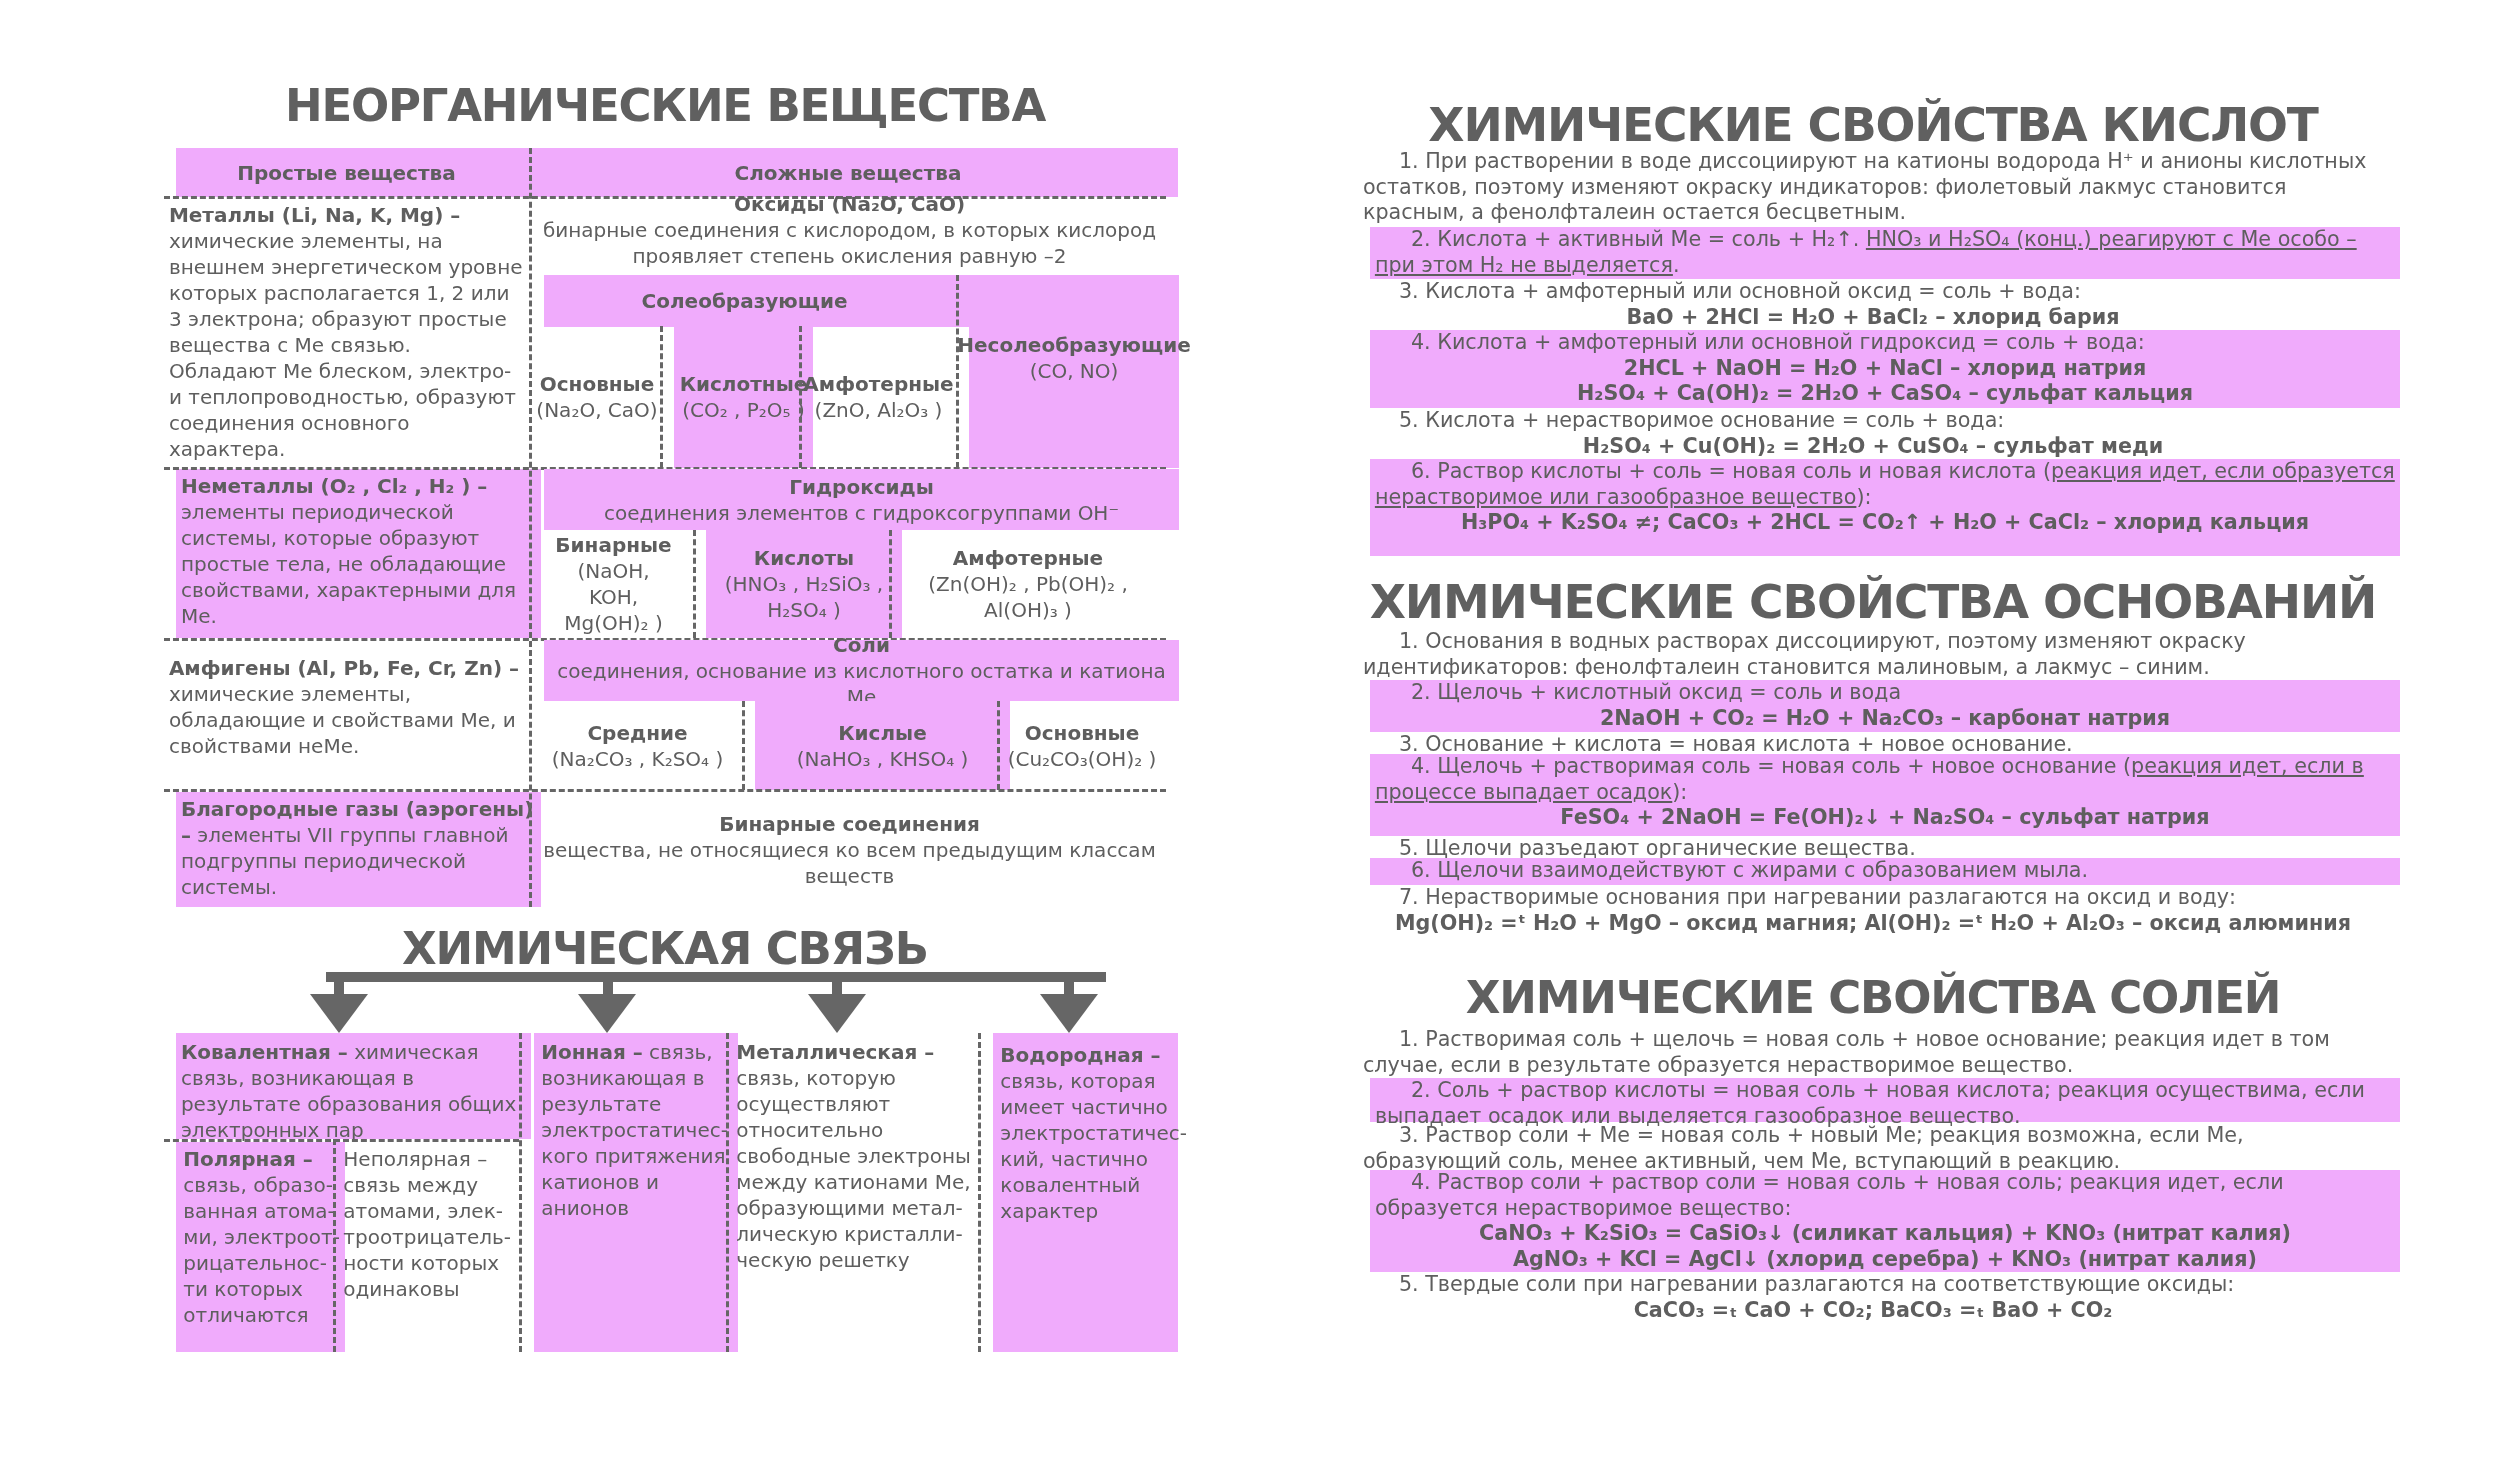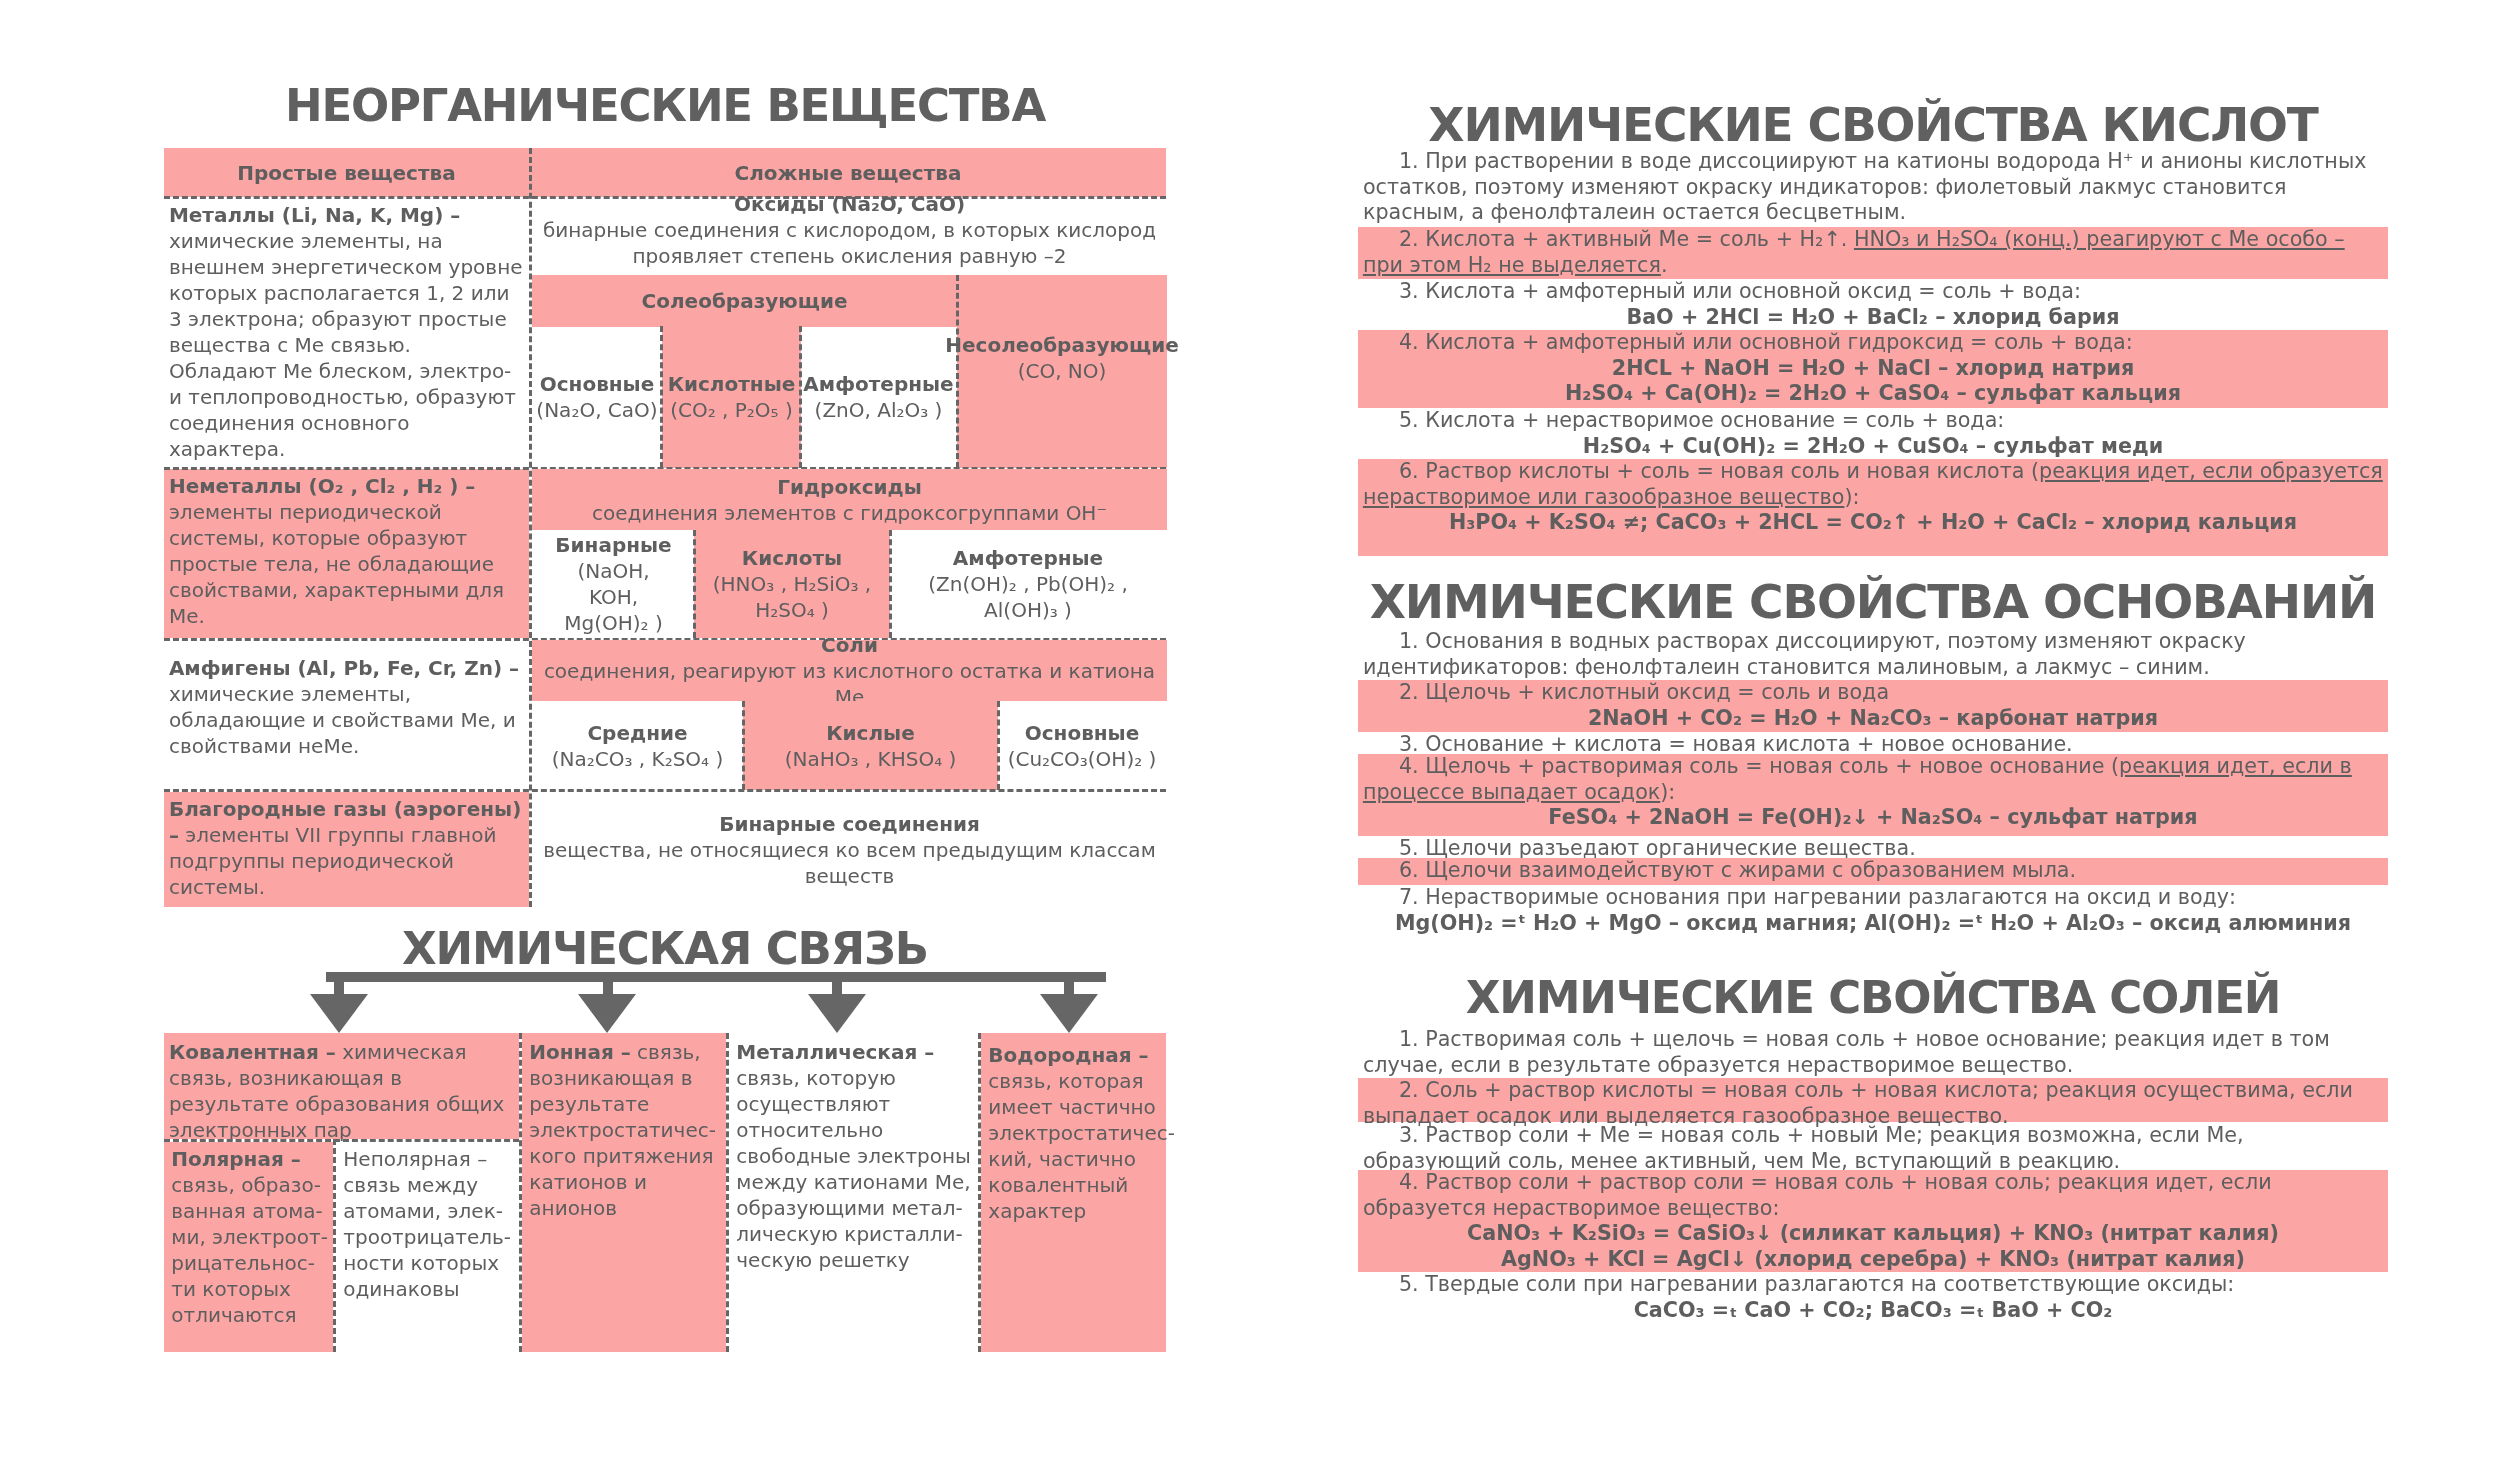--- a/index.html
+++ b/index.html
@@ -1,21 +1,21 @@
 <!DOCTYPE html>
 <html style="font-size:9.7px"><head>
 <meta charset="utf-8">
 <style>
   html, body { margin:0; padding:0; background:#ffffff; }
   body { width:2512px; height:1471px; position:relative; overflow:hidden;
          font-family:"DejaVu Sans", sans-serif; color:#5e5e5e; }
   .abs { position:absolute; }
   .title { position:absolute; font-weight:bold; color:#606060; text-align:center;
            font-family:"DejaVu Sans", sans-serif; letter-spacing:-1.2px; white-space:nowrap; }
-  .gray { background:#fca5a5; }
+  .gray { background:#f0abfc;margin-left:12px; }
   .cell { position:absolute; box-sizing:border-box; font-size:20px; line-height:26px; }
   .center { text-align:center; display:flex; flex-direction:column; align-items:center; justify-content:center; }
   .b { font-weight:bold; }
   .dv { position:absolute; width:0; border-left:3px dashed #666; }
   .dh { position:absolute; height:0; border-top:3px dashed #666; }
   .left-text { padding:3.6px 4.9px; }
   .rp { position:absolute; left:1358px; width:1030px; font-size:20.7px; line-height:25.5px; box-sizing:border-box; padding:0 4.9px; }
   .rp p { margin:0; }
   .ind { text-indent:36px; }
   .eq { text-align:center; font-weight:bold; }
@@ -92,21 +92,21 @@
 <div class="cell center" style="left:890px; top:530px; width:276px; height:108px;">
   <div class="b">Амфотерные</div>
   <div>(Zn(OH)₂ , Pb(OH)₂ , Al(OH)₃ )</div>
 </div>
 <div class="dv" style="left:693px; top:530px; height:108px;"></div>
 <div class="dv" style="left:889px; top:530px; height:108px;"></div>
 <div class="dh" style="left:164px; top:638px; width:1002px;"></div>
 
 <div class="cell center gray" style="left:532px; top:640px; width:635px; height:61px;">
   <div class="b">Соли</div>
-  <div>соединения, реагируют из кислотного остатка и катиона Ме</div>
+  <div>соединения, основание из кислотного остатка и катиона Ме</div>
 </div>
 <div class="cell center" style="left:532px; top:701px; width:211px; height:89px;">
   <div class="b">Средние</div>
   <div>(Na₂CO₃ , K₂SO₄ )</div>
 </div>
 <div class="cell center gray" style="left:743px; top:701px; width:255px; height:89px;">
   <div class="b">Кислые</div>
   <div>(NaHO₃ , KHSO₄ )</div>
 </div>
 <div class="cell center" style="left:998px; top:701px; width:168px; height:89px;">

